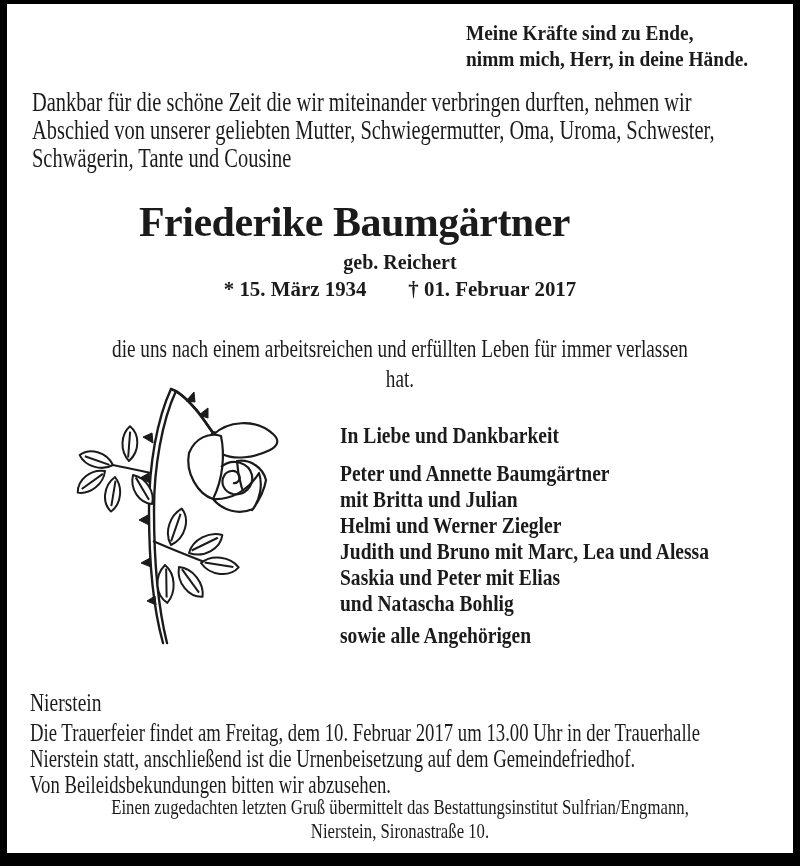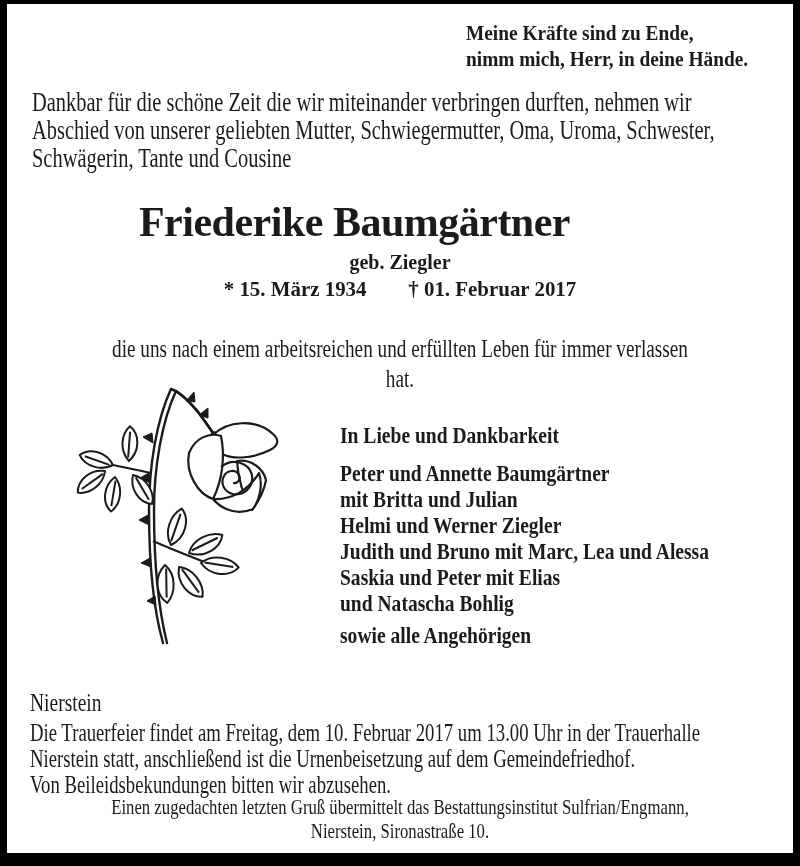--- a/index.html
+++ b/index.html
@@ -103,21 +103,21 @@
     <div class="line">nimm mich, Herr, in deine Hände.</div>
   </div>
 
   <div class="intro cx-left">
     <div class="line">Dankbar für die schöne Zeit die wir miteinander verbringen durften, nehmen wir</div>
     <div class="line">Abschied von unserer geliebten Mutter, Schwiegermutter, Oma, Uroma, Schwester,</div>
     <div class="line">Schwägerin, Tante und Cousine</div>
   </div>
 
   <h1 class="deceased-name">Friederike Baumgärtner</h1>
-  <div class="maiden-name">geb. Ziegler</div>
+  <div class="maiden-name">geb. Reichert</div>
   <div class="life-dates">
     <span>* 15. März 1934</span><span class="date-gap"></span><span>† 01. Februar 2017</span>
   </div>
 
   <div class="farewell cx-center">die uns nach einem arbeitsreichen und erfüllten Leben für immer verlassen hat.</div>
 
   <svg class="rose" width="250" height="295" viewBox="0 0 250 295" aria-hidden="true">
     <g fill="none" stroke="#1b1b1b" stroke-width="2.4" stroke-linecap="round" stroke-linejoin="round">
 
       <path d="M104 14 C90 44 82 90 82 135 C82 192 87 236 96 268"></path>

